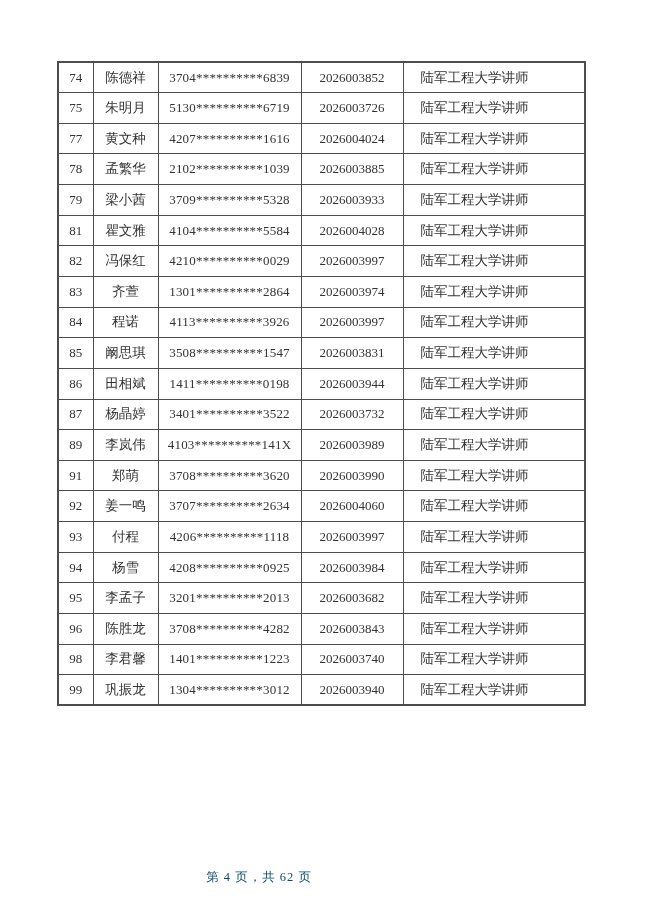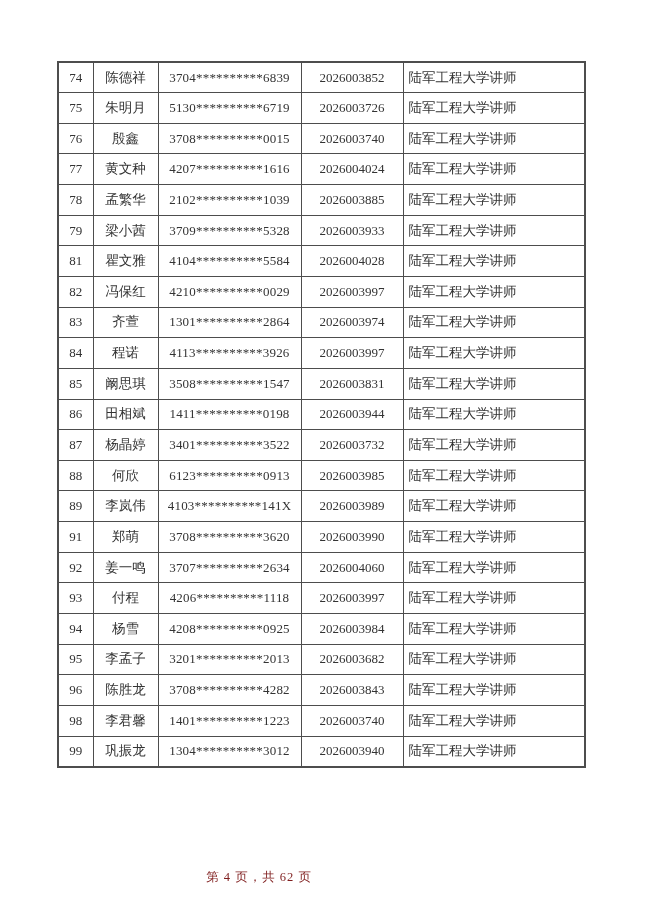--- a/index.html
+++ b/index.html
@@ -33,30 +33,30 @@
     vertical-align: middle;
     white-space: nowrap;
     overflow: hidden;
     color: #333333;
   }
   table.roster td.col-num  { font-size: 13px; }
   table.roster td.col-id   { font-size: 13px; letter-spacing: 0.2px; margin-left: 44px; }
   table.roster td.col-code { font-size: 13px; }
   table.roster td.col-title {
     text-align: left;
-    padding-left: 5px;
+    padding-left: 17px;
   }
   .footer {
     position: absolute;
     left: 0;
     right: 5px;
     top: 869px;
     text-align: center;
     font-size: 12.5px;
-    color: #7f1d1d;
+    color: #0c4a6e;
     letter-spacing: 1px;
   }
 </style>
 </head>
 <body>
 
 <div class="page">
 
   <table class="roster">
     <colgroup>
@@ -75,27 +75,20 @@
       <td class="col-title">陆军工程大学讲师</td>
     </tr>
         <tr>
       <td class="col-num">75</td>
       <td class="col-name">朱明月</td>
       <td class="col-id">5130**********6719</td>
       <td class="col-code">2026003726</td>
       <td class="col-title">陆军工程大学讲师</td>
     </tr>
         <tr>
-      <td class="col-num">76</td>
-      <td class="col-name">殷鑫</td>
-      <td class="col-id">3708**********0015</td>
-      <td class="col-code">2026003740</td>
-      <td class="col-title">陆军工程大学讲师</td>
-    </tr>
-        <tr>
       <td class="col-num">77</td>
       <td class="col-name">黄文种</td>
       <td class="col-id">4207**********1616</td>
       <td class="col-code">2026004024</td>
       <td class="col-title">陆军工程大学讲师</td>
     </tr>
         <tr>
       <td class="col-num">78</td>
       <td class="col-name">孟繁华</td>
       <td class="col-id">2102**********1039</td>
@@ -152,27 +145,20 @@
       <td class="col-title">陆军工程大学讲师</td>
     </tr>
         <tr>
       <td class="col-num">87</td>
       <td class="col-name">杨晶婷</td>
       <td class="col-id">3401**********3522</td>
       <td class="col-code">2026003732</td>
       <td class="col-title">陆军工程大学讲师</td>
     </tr>
         <tr>
-      <td class="col-num">88</td>
-      <td class="col-name">何欣</td>
-      <td class="col-id">6123**********0913</td>
-      <td class="col-code">2026003985</td>
-      <td class="col-title">陆军工程大学讲师</td>
-    </tr>
-        <tr>
       <td class="col-num">89</td>
       <td class="col-name">李岚伟</td>
       <td class="col-id">4103**********141X</td>
       <td class="col-code">2026003989</td>
       <td class="col-title">陆军工程大学讲师</td>
     </tr>
         <tr>
       <td class="col-num">91</td>
       <td class="col-name">郑萌</td>
       <td class="col-id">3708**********3620</td>

